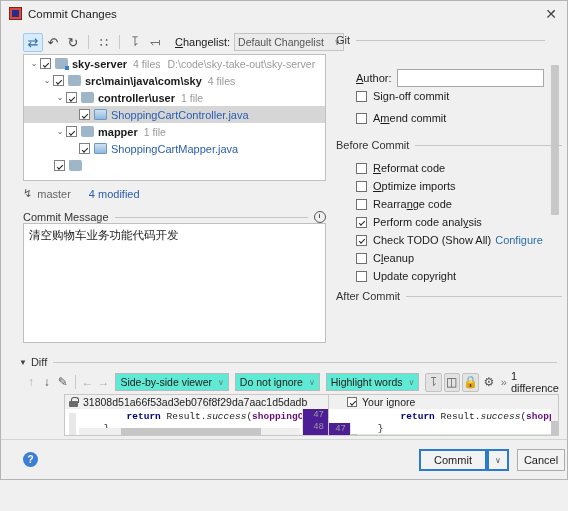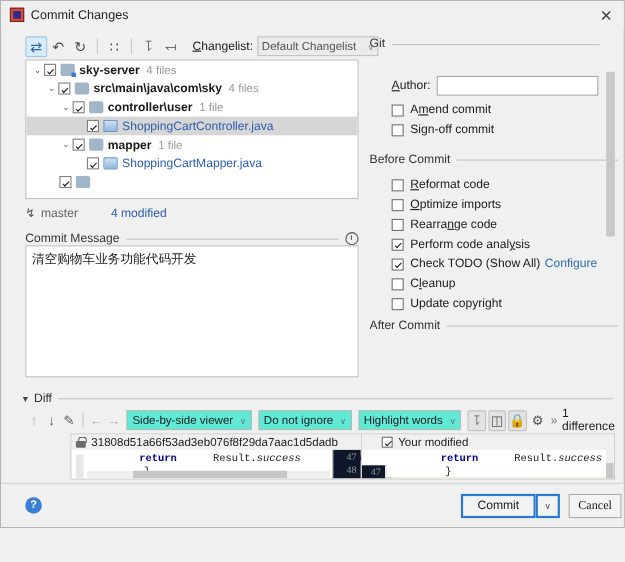--- a/index.html
+++ b/index.html
@@ -54,21 +54,21 @@
   .ficon.java { background:linear-gradient(180deg,#cfe2f3 0%,#8fb8de 100%); border:1px solid #6a9ac4; border-radius:1px; }
   .tname { color:#1a1a1a; }
   .tname.blue { color:#2a5db0; }
   .tname.b { font-weight:bold; }
   .tmeta { color:#9a9a9a; margin-left:6px; font-size:10.5px; }
   .tpath { color:#9a9a9a; margin-left:7px; font-size:10.5px; }
 
   .branch-row { position:absolute; left:22px; top:160px; width:303px; height:15px; display:flex; align-items:center; font-size:11px; }
   .branch-icon { margin-right:5px; color:#555; font-size:11px; }
   .branch-name { color:#666; }
-  .branch-mod { color:#2a5db0; margin-left:30px; }
+  .branch-mod { color:#2a5db0; margin-left:18px; }
 
   
   .cm-head { position:absolute; left:22px; top:185px; width:303px; display:flex; align-items:center; }
   .cm-head .cl { font-size:11px; color:#333; padding-right:6px; }
   .cm-head .cline { flex:1; height:1px; background:#c6c6c6; }
   .cm-head .clock { margin-left:6px; width:12px; height:12px; border:1.3px solid #555; border-radius:50%; position:relative; cursor:pointer; }
   .cm-head .clock::after { content:""; position:absolute; left:4px; top:2px; width:1.2px; height:4px; background:#555; }
   .cm-box { position:absolute; left:22px; top:197px; width:303px; height:120px; background:#fff; border:1px solid #c0c0c0; padding:4px 5px; font-size:11.5px; color:#222; overflow:hidden; }
 
   
@@ -115,45 +115,45 @@
   .lock-ic { width:9px; height:10px; margin-right:5px; position:relative; flex:none; }
   .lock-ic::before { content:""; position:absolute; left:1.5px; top:0; width:6px; height:5px; border:1.4px solid #555; border-bottom:none; border-radius:3px 3px 0 0; }
   .lock-ic::after { content:""; position:absolute; left:0; top:4px; width:9px; height:6px; background:#6b6b6b; border-radius:1px; }
   .cb-small { width:10px; height:10px; border:1px solid #707070; background:#fff; margin:0 5px 0 14px; flex:none; position:relative; }
   .cb-small.checked::after { content:""; position:absolute; left:1.5px; top:3px; width:5px; height:2px; border-left:1.4px solid #222; border-bottom:1.4px solid #222; transform:rotate(-45deg); }
 
   .code-area { position:absolute; left:0; top:14px; right:0; bottom:0; background:#fff; font-family:"Liberation Mono", monospace; font-size:9.5px; }
   .gutter-mark { position:absolute; left:2px; width:12px; text-align:center; }
   .code-line { position:absolute; left:16px; white-space:nowrap; }
   .kw { color:#000080; font-weight:bold; }
-  .cls { color:#222;margin-left:27px; }
+  .cls { color:#222; }
   .it { font-style:italic; color:#222; }
   .fld { color:#660e7a; font-weight:bold; }
   .cmt { color:#808080; font-style:italic; }
 
-  .linenum-col { position:absolute; top:14px; bottom:0; width:26px; background:#0f172a; border-left:1px solid #e2e2e2; font-family:Liberation Serif, serif; font-size:9px; color:#999; text-align:right; padding-right:4px; }
+  .linenum-col { position:absolute; top:14px; bottom:0; width:26px; background:#4c1d95; border-left:1px solid #e2e2e2; font-family:Liberation Mono, monospace; font-size:9px; color:#999; text-align:right; padding-right:4px; }
   .ln { height:12px; line-height:12px; }
 
   .green-block { position:absolute; background:#d9ead3; }
   .addmark { position:absolute; background:#a9cf9b; }
 
   .dp-vscroll { position:absolute; right:0; width:7px; background:#efefef; }
   .dp-vscroll .th { position:absolute; left:0; width:7px; background:#c6c6c6; }
   .dp-hscroll { position:absolute; bottom:0; height:7px; background:#efefef; }
   .dp-hscroll .th { position:absolute; top:0; height:7px; background:#c6c6c6; }
 
   
   .footer { position:absolute; left:0; right:0; bottom:0; height:40px; border-top:1px solid #d4d4d4; background:#f0f0f0; }
   .help-ic { position:absolute; left:22px; top:12px; width:15px; height:15px; border-radius:50%; background:#3a7fd5; color:#fff; font-size:10px; display:flex; align-items:center; justify-content:center; cursor:pointer; font-weight:bold; }
   .btn { position:absolute; height:22px; background:#f3f3f3; border:1px solid #adadad; font-size:11px; display:flex; align-items:center; justify-content:center; cursor:pointer; color:#1a1a1a; }
   .btn.default { border:2px solid #2a7ad0; background:#f3f3f3; }
   .commit-btn { left:418px; top:9px; width:68px; }
   .commit-arrow { left:486px; top:9px; width:22px; border-left:none; }
   .commit-arrow .ca { font-size:8px; color:#555; }
-  .cancel-btn { left:516px; top:9px; width:48px;font-family:Liberation Serif, serif; }
+  .cancel-btn { left:516px; top:9px; width:48px; }
 </style>
 </head>
 <body>
 
 <div class="window">
 
   <div class="titlebar">
     <div class="app-icon">
       <div class="b1"></div>
         <div class="b2"></div>
@@ -185,20 +185,21 @@
       <span class="gline"></span>
     </div>
 
     <div class="tree-wrap">
       <div class="tree-row" style="padding-left:4px">
         <span class="arrow">⌄</span>
         <span class="cb checked"></span>
         <span class="ficon folder mod"></span>
         <span class="tname b">sky-server</span>
         <span class="tmeta">4 files</span>
+        <span class="tpath">D:\code\sky-take-out\sky-server</span>
       </div>
       <div class="tree-row" style="padding-left:17px">
         <span class="arrow">⌄</span>
         <span class="cb checked"></span>
         <span class="ficon folder"></span>
         <span class="tname b">src\main\java\com\sky</span>
         <span class="tmeta">4 files</span>
       </div>
       <div class="tree-row" style="padding-left:30px">
         <span class="arrow">⌄</span>
@@ -242,27 +243,27 @@
       <span class="clock"></span>
     </div>
     <div class="cm-box">清空购物车业务功能代码开发</div>
 
     <div class="right-panel">
       <div class="author-row">
         <span class="author-lab"><u>A</u>uthor:</span>
         <div class="author-inp"></div>
       </div>
 
+      <div class="opt-row">
+        <span class="opt-cb"></span>
+        <span class="opt-lab">Si<u>g</u>n-off commit</span>
+      </div>
       <div class="opt-row" style="margin-top:4px">
         <span class="opt-cb"></span>
         <span class="opt-lab">A<u>m</u>end commit</span>
-      </div>
-      <div class="opt-row">
-        <span class="opt-cb"></span>
-        <span class="opt-lab">Si<u>g</u>n-off commit</span>
       </div>
 
       <div class="grp-head" style="margin-top:12px">
         <span class="gl">Before Commit</span>
         <span class="gline"></span>
       </div>
 
       <div class="opt-row" style="margin-top:8px">
         <span class="opt-cb"></span>
         <span class="opt-lab"><u>R</u>eformat code</span>
@@ -366,21 +367,21 @@
 
           <div class="dp-hscroll" style="left:14px; right:28px;">
             <div class="th" style="left:42px; width:140px;"></div>
           </div>
         </div>
       </div>
 
       <div class="dp dp-right">
         <div class="dp-title">
           <span class="cb-small checked"></span>
-          <span>Your modified</span>
+          <span>Your ignore</span>
         </div>
         <div class="code-area">
           <div class="linenum-col" style="left:0; right:auto; width:22px; border-left:none; border-right:1px solid #e2e2e2;">
             <div class="ln">47</div>
             <div class="ln">48</div>
             <div class="ln">49</div>
             <div class="ln">50</div>
 
           </div>
 

